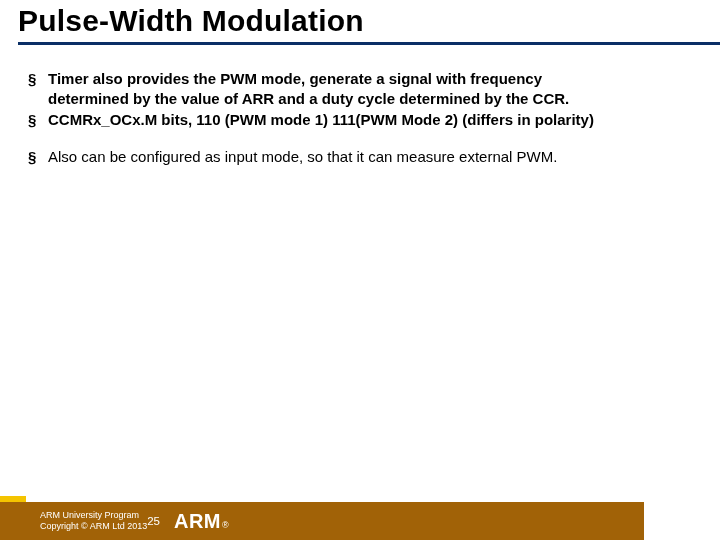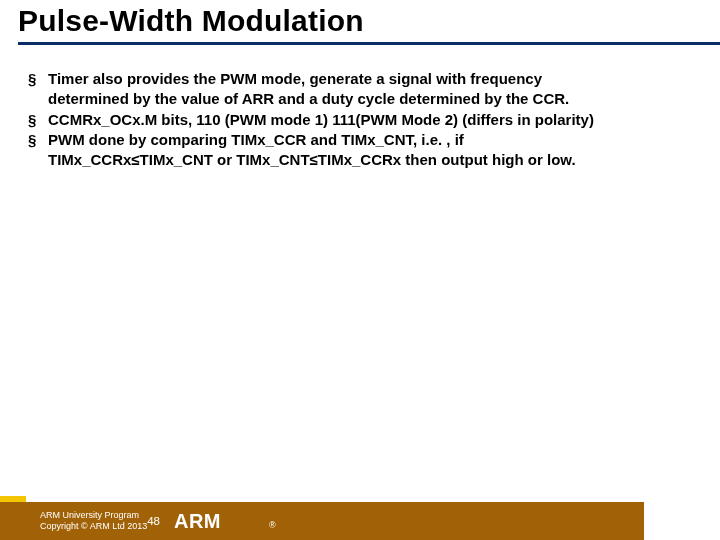--- a/index.html
+++ b/index.html
@@ -12,47 +12,49 @@
   ul.bullets { list-style: none; margin-top: 12px; }
   ul.bullets li { position: relative; padding-left: 20px; font-size: 15px; font-weight: 700; color: #000; line-height: 1.32; margin-bottom: 1px; }
   ul.bullets li::before { content: "§"; position: absolute; left: 0; top: 0; font-weight: 700; color: #000; font-size: 15px; }
   ul.bullets.second { margin-top: 18px; }
   ul.bullets.second li { font-weight: 400; }
   .footer { position: absolute; left: 0; right: 0; bottom: 0; height: 38px; background: #a16207; color: #fff; display: flex; align-items: center; }
   .accent { position: absolute; left: 0; bottom: 38px; width: 26px; height: 6px; background: #f4c400; }
   .footer-left { padding-left: 40px; font-size: 9px; line-height: 1.25; }
   .footer-mid { flex: 1; text-align: center; font-size: 8px; letter-spacing: 5px; color: #cfd9e8; text-transform: uppercase; }
   .footer-pagenum { font-size: 11.5px; color: #fff; margin-right: 14px; }
-  .footer-logo { display: flex; align-items: baseline; margin-right: 30px; gap: 47px; }
+  .footer-logo { display: flex; align-items: baseline; margin-right: 30px; }
   .footer-logo .arm { font-size: 20px; font-weight: 700; letter-spacing: 0.5px; color: #fff; }
   .footer-logo .reg { font-size: 9px; vertical-align: super; margin-left: 1px; }
 </style>
 </head>
 <body>
 
 <div class="slide">
   <div class="title-wrap">
     <div class="title">Pulse-Width Modulation</div>
     <div class="title-underline"></div>
   </div>
 
   <div class="body">
     <ul class="bullets">
       <li>Timer also provides the PWM mode, generate a signal with frequency determined by the value of ARR and a duty cycle determined by the CCR.</li>
       <li>CCMRx_OCx.M bits, 110 (PWM mode 1) 111(PWM Mode 2) (differs in polarity)</li>
-      <li>PWM done by comparing TIMx_CCR and TIMx_CNT, i.e. , if TIMx_CCRx≤TIMx_CNT or TIMx_CNT≤TIMx_CCRx then output high or low.</li>
+    </ul>
+    <ul class="bullets second">
+      <li>Also can be configured as input mode, so that it can measure external PWM.</li>
     </ul>
   </div>
 
   <div class="accent"></div>
 
   <div class="footer">
     <div class="footer-left">
       <div>ARM University Program</div>
       <div>Copyright © ARM Ltd 2013</div>
     </div>
-    <div class="footer-pagenum">48</div>
+    <div class="footer-pagenum">25</div>
     <div class="footer-logo">
       <span class="arm">ARM</span>
         <span class="reg">®</span>
     </div>
   </div>
 </div>
 
 </body></html>

